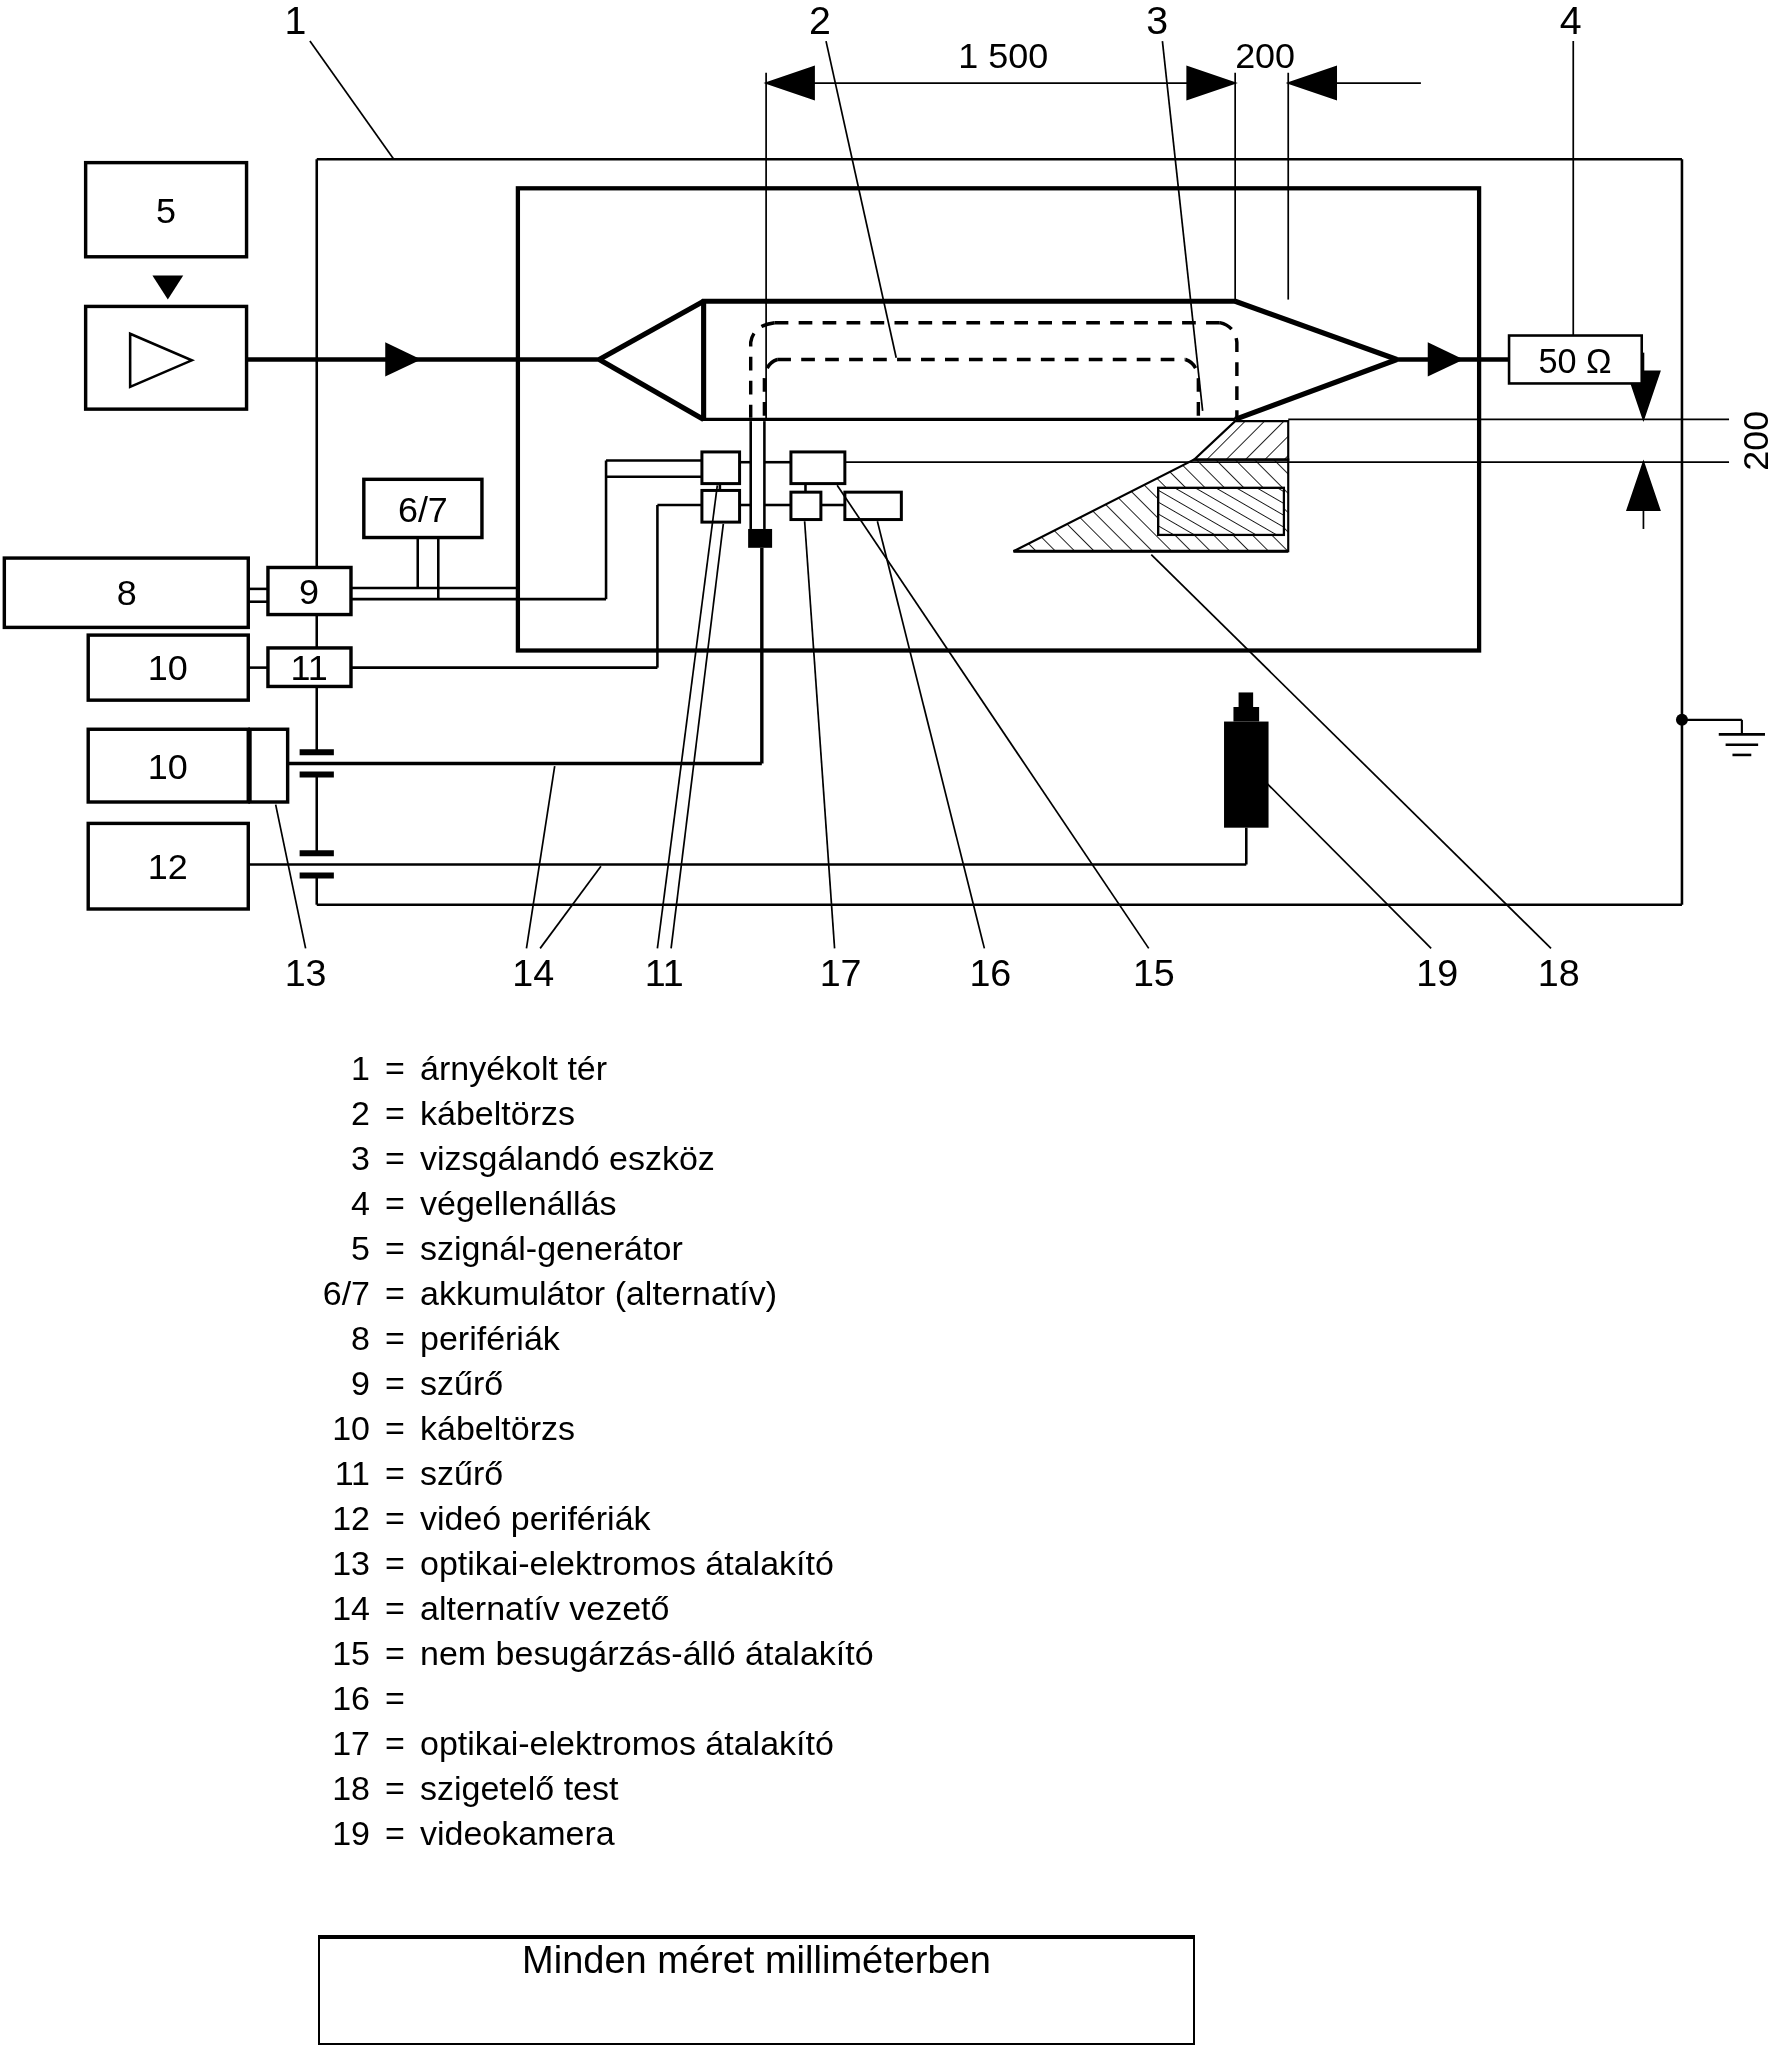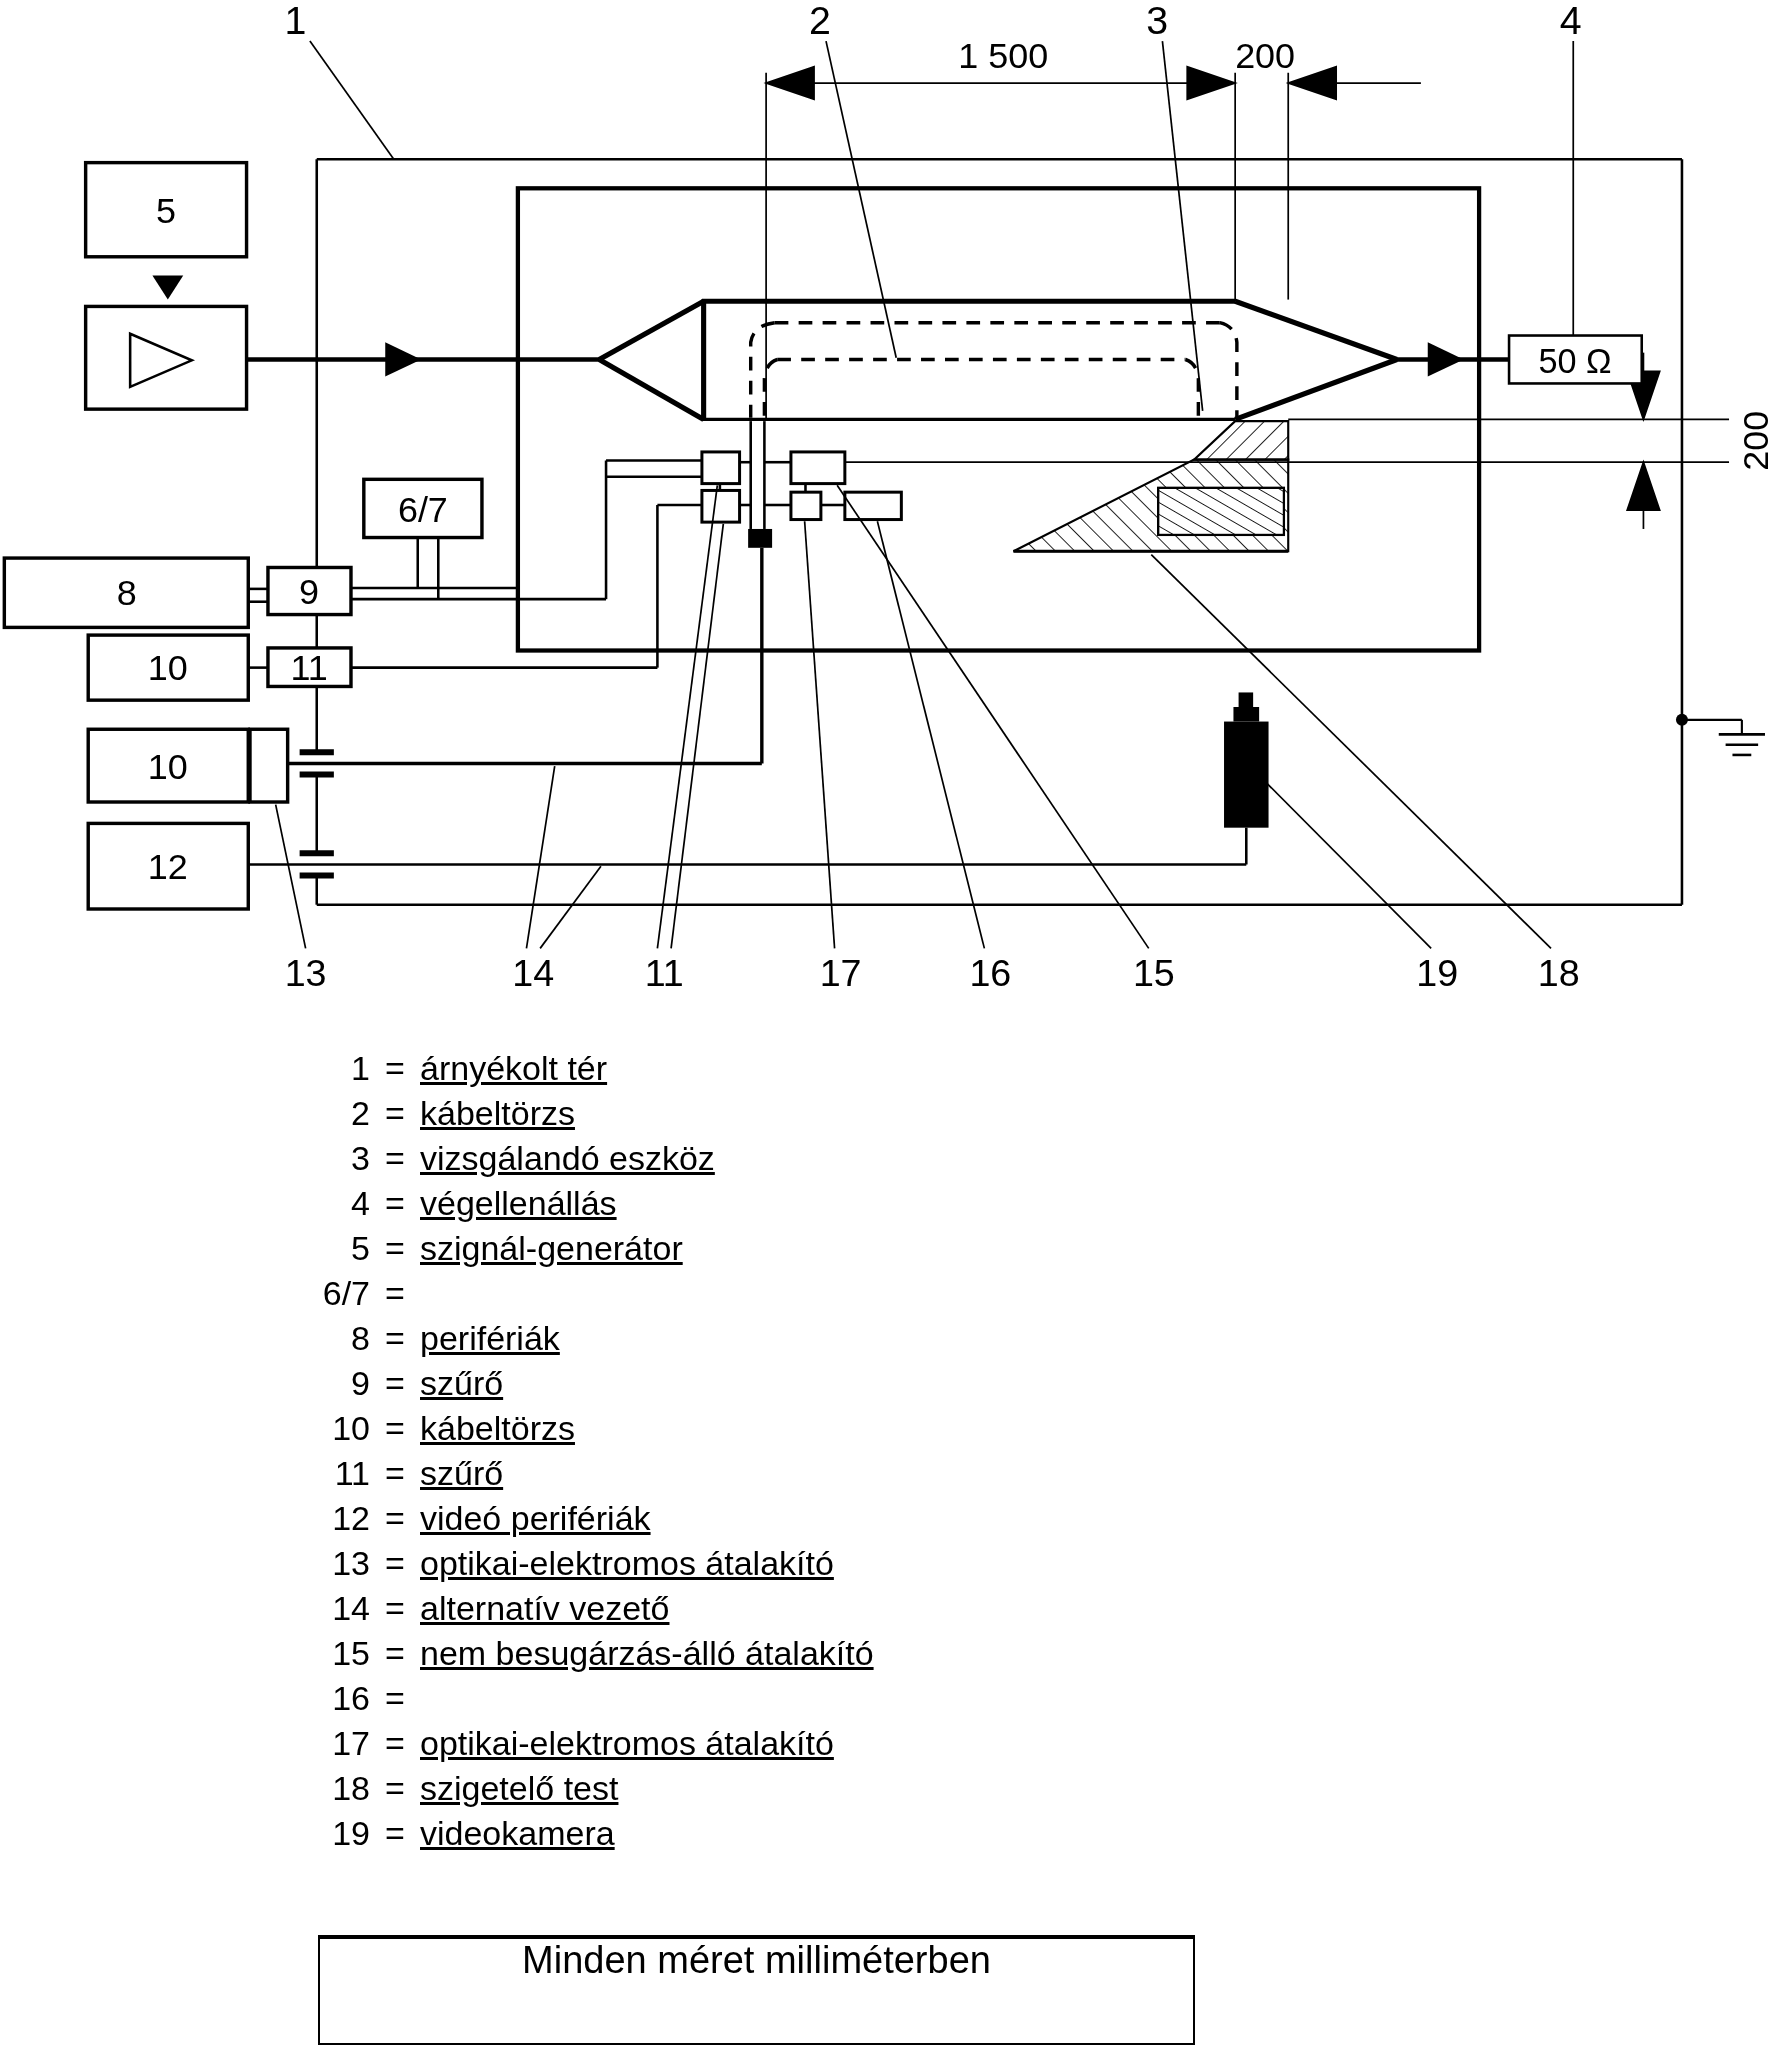--- a/index.html
+++ b/index.html
@@ -8,21 +8,21 @@
   svg{position:absolute;left:0;top:0;}
   svg text{font-family:"Liberation Sans", sans-serif;fill:#000;}
   .t46{font-size:46px;}
   .t44{font-size:44px;}
   .t42{font-size:42px;}
   .t40{font-size:40px;}
   .legend{position:absolute;left:0;top:1046px;width:1284px;}
   .lrow{display:flex;align-items:baseline;height:45px;font-size:34px;line-height:45px;}
   .lnum{display:inline-block;width:370px;text-align:right;}
   .leq{display:inline-block;width:50px;text-align:center;}
-  .ltext{display:inline-block;text-decoration:underline;}
+  .ltext{display:inline-block;}
   .footer-box{position:absolute;left:318px;top:1935px;width:873px;height:104px;
               border:2.6px solid #000;border-top-width:4.3px;display:flex;
               justify-content:center;font-size:38px;}
 </style>
 </head>
 <body>
 
 <div class="stage">
 
 <svg width="1789" height="1010" viewBox="0 0 2090 1180">
@@ -261,20 +261,21 @@
         <span class="ltext">végellenállás</span>
       </div>
   <div class="lrow">
         <span class="lnum">5</span>
         <span class="leq">=</span>
         <span class="ltext">szignál-generátor</span>
       </div>
   <div class="lrow">
         <span class="lnum">6/7</span>
         <span class="leq">=</span>
+        <span class="ltext">akkumulátor (alternatív)</span>
       </div>
   <div class="lrow">
         <span class="lnum">8</span>
         <span class="leq">=</span>
         <span class="ltext">perifériák</span>
       </div>
   <div class="lrow">
         <span class="lnum">9</span>
         <span class="leq">=</span>
         <span class="ltext">szűrő</span>

